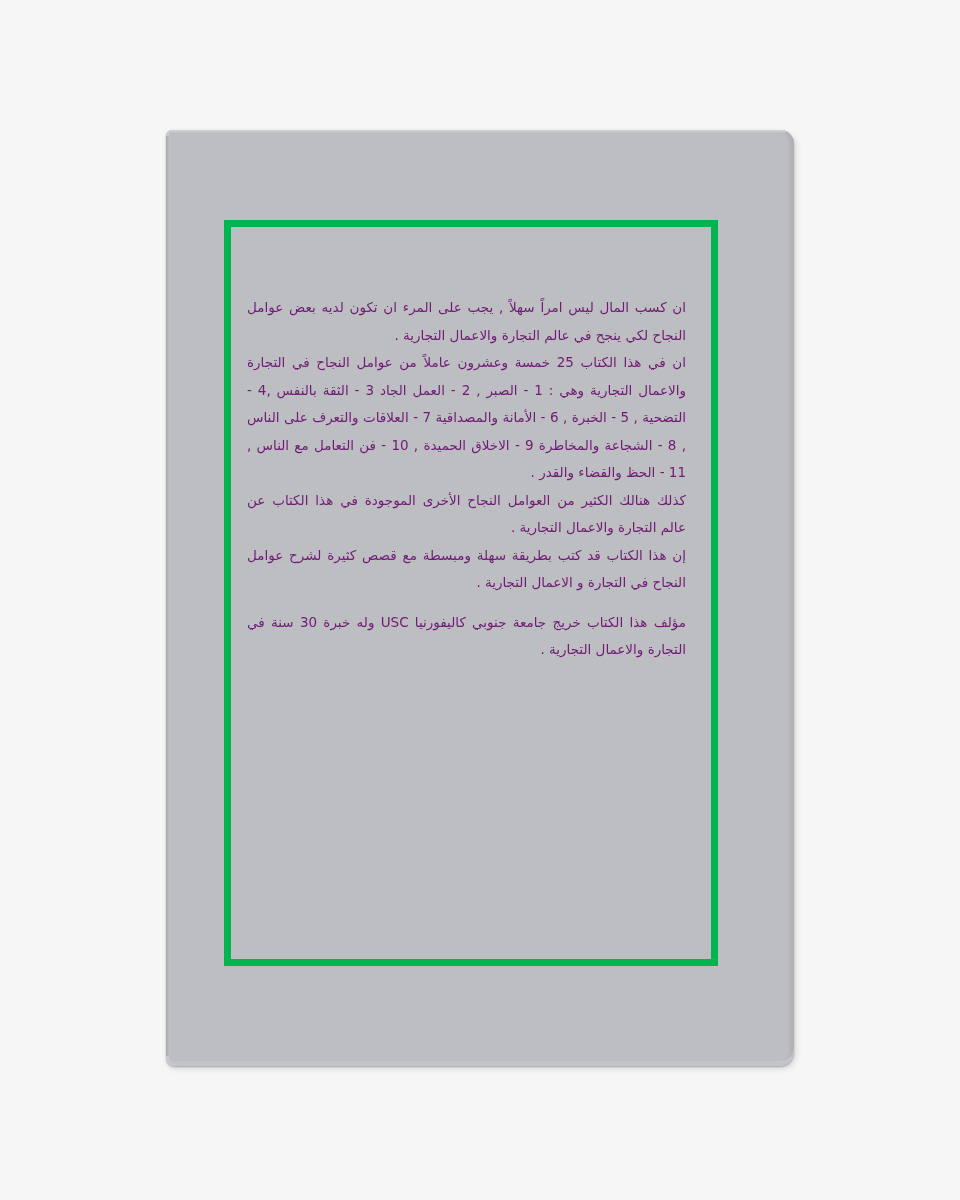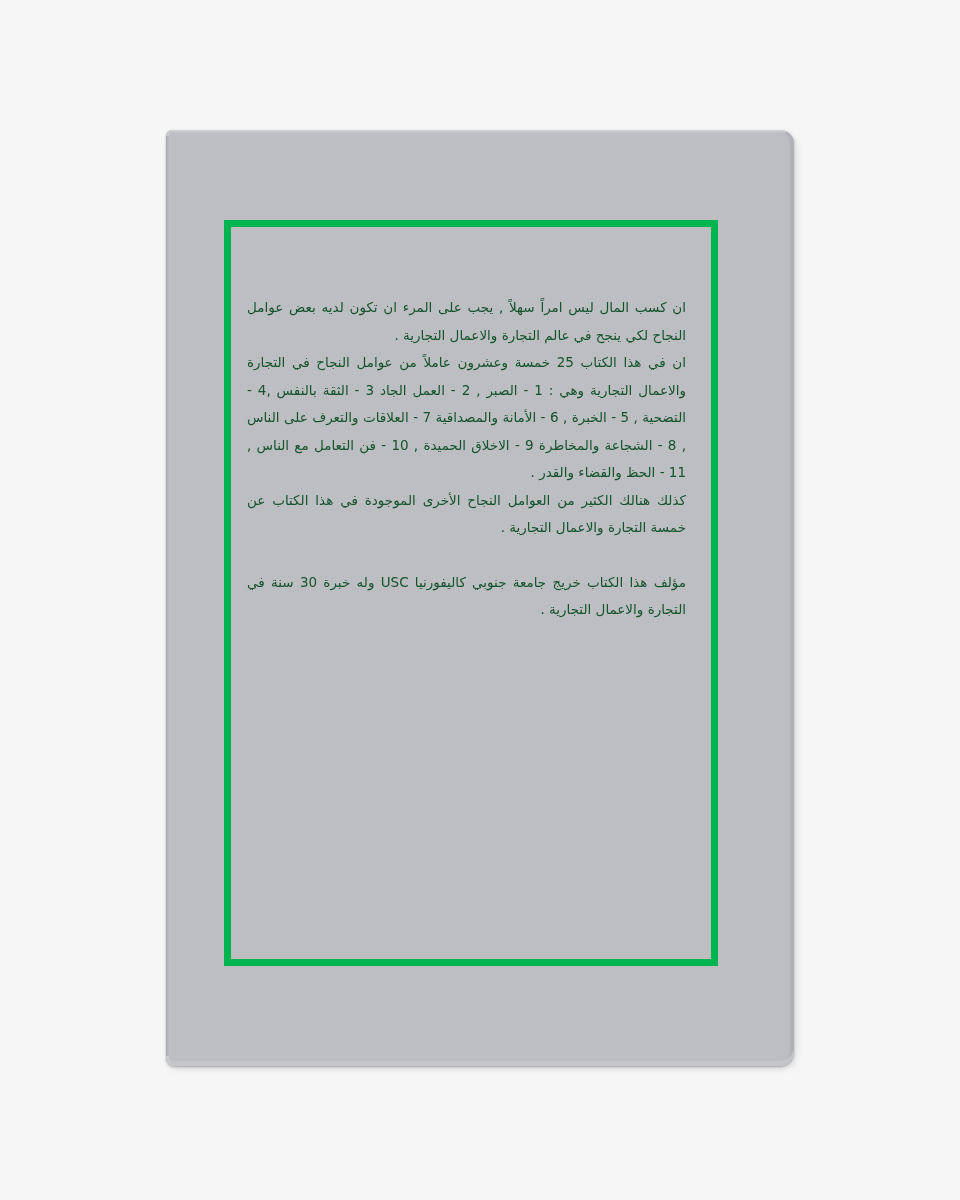--- a/index.html
+++ b/index.html
@@ -48,38 +48,39 @@
     position: absolute;
     left: 16px;
     right: 25px;
     top: 67px;
     direction: rtl;
     text-align: justify;
     text-align-last: right;
     font-family: "DejaVu Sans", sans-serif;
     font-size: 13.5px;
     line-height: 27.5px;
-    color: #14532d;
+    color: #701a75;
   }
   .para {
     margin: 0;
     padding: 0;
   }
   .para.spaced {
-    margin-top: 27px;
+    margin-top: 12px;
   }
 </style>
 </head>
 <body>
 
 <div class="book">
   <div class="book-top-edge"></div>
   <div class="book-spine-edge"></div>
 
   <div class="frame">
     <div class="text-block">
       <p class="para">ان كسب المال ليس امراً سهلاً , يجب على المرء ان تكون لديه بعض عوامل النجاح لكي ينجح في عالم التجارة والاعمال التجارية .</p>
       <p class="para">ان في هذا الكتاب 25 خمسة وعشرون عاملاً من عوامل النجاح في التجارة والاعمال التجارية وهي : 1 - الصبر , 2 - العمل الجاد 3 - الثقة بالنفس ,4 - التضحية , 5 - الخبرة , 6 - الأمانة والمصداقية 7 - العلاقات والتعرف على الناس , 8 - الشجاعة والمخاطرة 9 - الاخلاق الحميدة , 10 - فن التعامل مع الناس , 11 - الحظ والقضاء والقدر .</p>
-      <p class="para">كذلك هنالك الكثير من العوامل النجاح الأخرى الموجودة في هذا الكتاب عن خمسة التجارة والاعمال التجارية .</p>
+      <p class="para">كذلك هنالك الكثير من العوامل النجاح الأخرى الموجودة في هذا الكتاب عن عالم التجارة والاعمال التجارية .</p>
+      <p class="para">إن هذا الكتاب قد كتب بطريقة سهلة ومبسطة مع قصص كثيرة لشرح عوامل النجاح في التجارة و الاعمال التجارية .</p>
       <p class="para spaced">مؤلف هذا الكتاب خريج جامعة جنوبي كاليفورنيا USC وله خبرة 30 سنة في التجارة والاعمال التجارية .</p>
     </div>
   </div>
 </div>
 
 </body></html>

